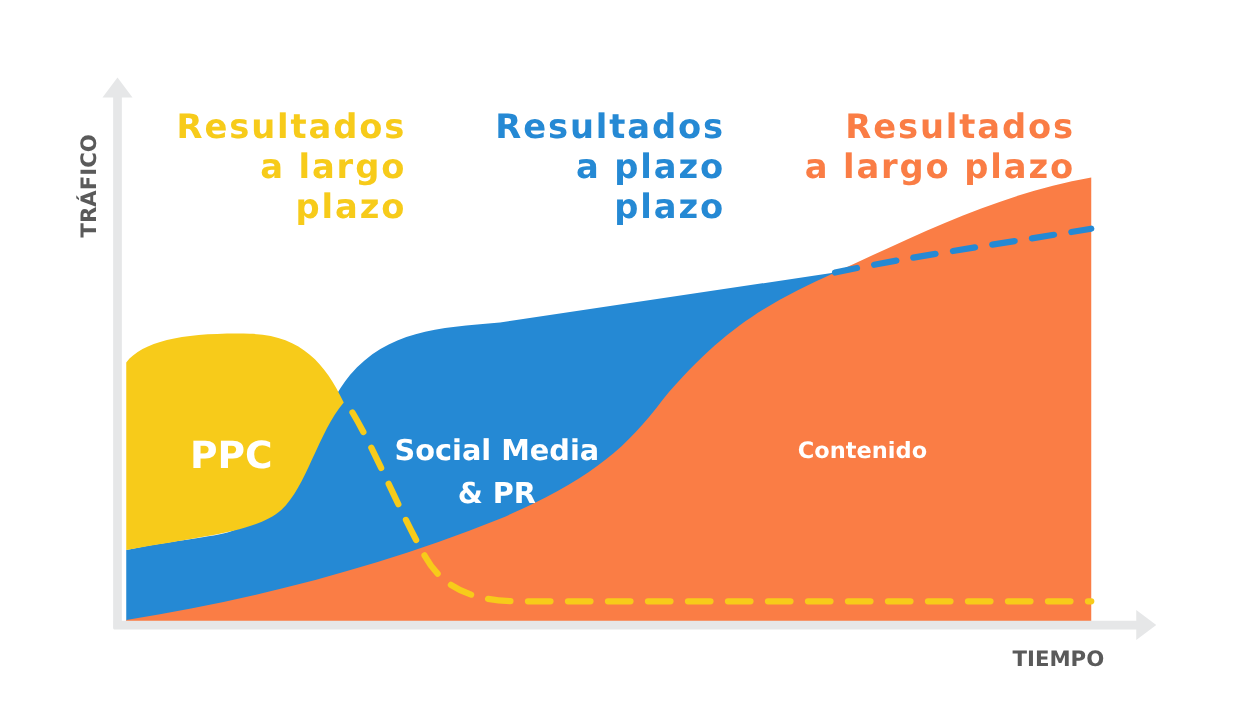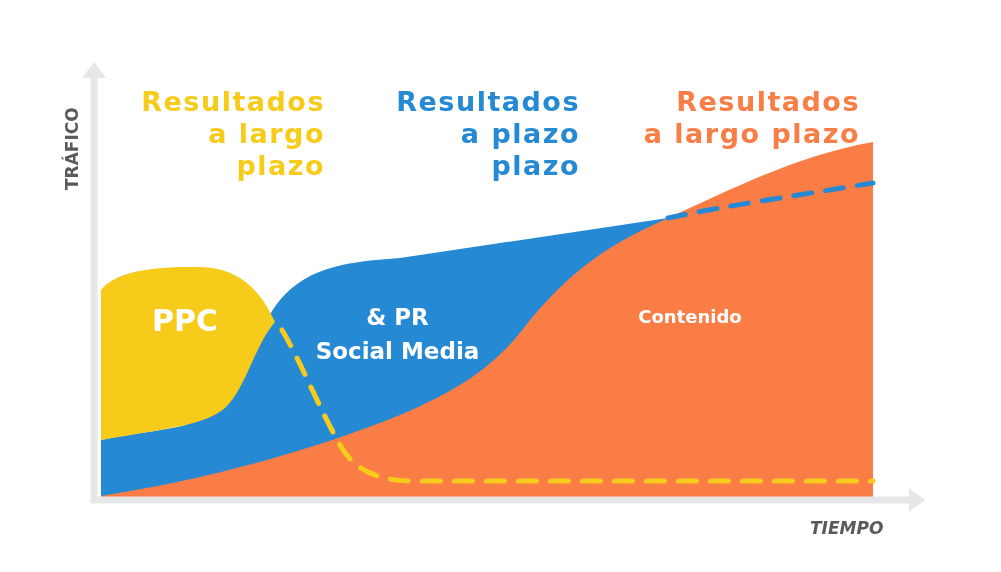--- a/index.html
+++ b/index.html
@@ -1,20 +1,20 @@
 <!DOCTYPE html>
 <html><head>
 <meta charset="utf-8">
 <style>
   html, body { margin:0; padding:0; background:#ffffff; }
   body { width:1001px; height:572px; position:relative; overflow:hidden; font-family:"DejaVu Sans", sans-serif; }
   svg.chart { position:absolute; left:0; top:0; }
   .heading { position:absolute; font-weight:bold; font-size:27px; line-height:32px; text-align:right; letter-spacing:1.5px; font-family:"DejaVu Sans", sans-serif; }
   .heading span { display:block; }
-  .area-label { position:absolute; color:#ffffff; font-weight:bold; text-align:center; font-family:"DejaVu Sans", sans-serif; }
+  .area-label { position:absolute; color:#ffffff; font-weight:bold; text-align:center; font-family:"DejaVu Sans", sans-serif;margin-top:44px; }
   .area-label span { display:block; }
   .axis-label { position:absolute; color:#5a5a5a; font-weight:bold; font-size:17px; font-family:"DejaVu Sans", sans-serif; }
 </style>
 </head>
 <body>
 
 <svg class="chart" width="1001" height="572" viewBox="0 0 1001 572">
 
   <path d="M101,440 C140,432 170,430 185,425 C230,410 255,330 280,300 C310,265 350,262 400,258 L668,218 L668,497 L101,497 Z" fill="#2589d4"></path>
 
@@ -27,37 +27,37 @@
   <path d="M668,218 C730,205 800,195 873,183" fill="none" stroke="#2589d4" stroke-width="5" stroke-dasharray="18,14" stroke-linecap="round"></path>
 
   <line x1="94" y1="75" x2="94" y2="503" stroke="#e6e7e8" stroke-width="7"></line>
   <polygon points="82,78 94,62 106,78" fill="#e6e7e8"></polygon>
 
   <line x1="91" y1="500" x2="912" y2="500" stroke="#e6e7e8" stroke-width="7"></line>
   <polygon points="909,488 925,500 909,512" fill="#e6e7e8"></polygon>
 </svg>
 
 <div class="axis-label" style="left:40px; top:128px; transform:rotate(-90deg); transform-origin:left top; top:190px; left:62px;">TRÁFICO</div>
-<div class="axis-label" style="left:810px; top:518px;font-style:italic;">TIEMPO</div>
+<div class="axis-label" style="left:810px; top:518px;">TIEMPO</div>
 
 <div class="heading" style="left:125px; top:86px; width:200px; color:#f7cb1a;">
   <span>Resultados</span>
   <span>a largo</span>
   <span>plazo</span>
 </div>
 <div class="heading" style="left:380px; top:86px; width:200px; color:#2589d4;">
   <span>Resultados</span>
   <span>a plazo</span>
   <span>plazo</span>
 </div>
 <div class="heading" style="left:620px; top:86px; width:240px; color:#fa7d45;">
   <span>Resultados</span>
   <span>a largo plazo</span>
 </div>
 
 <div class="area-label" style="left:140px; top:303px; width:90px; font-size:30px;">PPC</div>
 <div class="area-label" style="left:300px; top:300px; width:195px; font-size:23px; line-height:34px;">
+  <span>Social Media</span>
   <span>&amp; PR</span>
-  <span>Social Media</span>
 </div>
 <div class="area-label" style="left:605px; top:300px; width:170px; font-size:18px; line-height:34px;">
   <span>Contenido</span>
 </div>
 
 </body></html>

